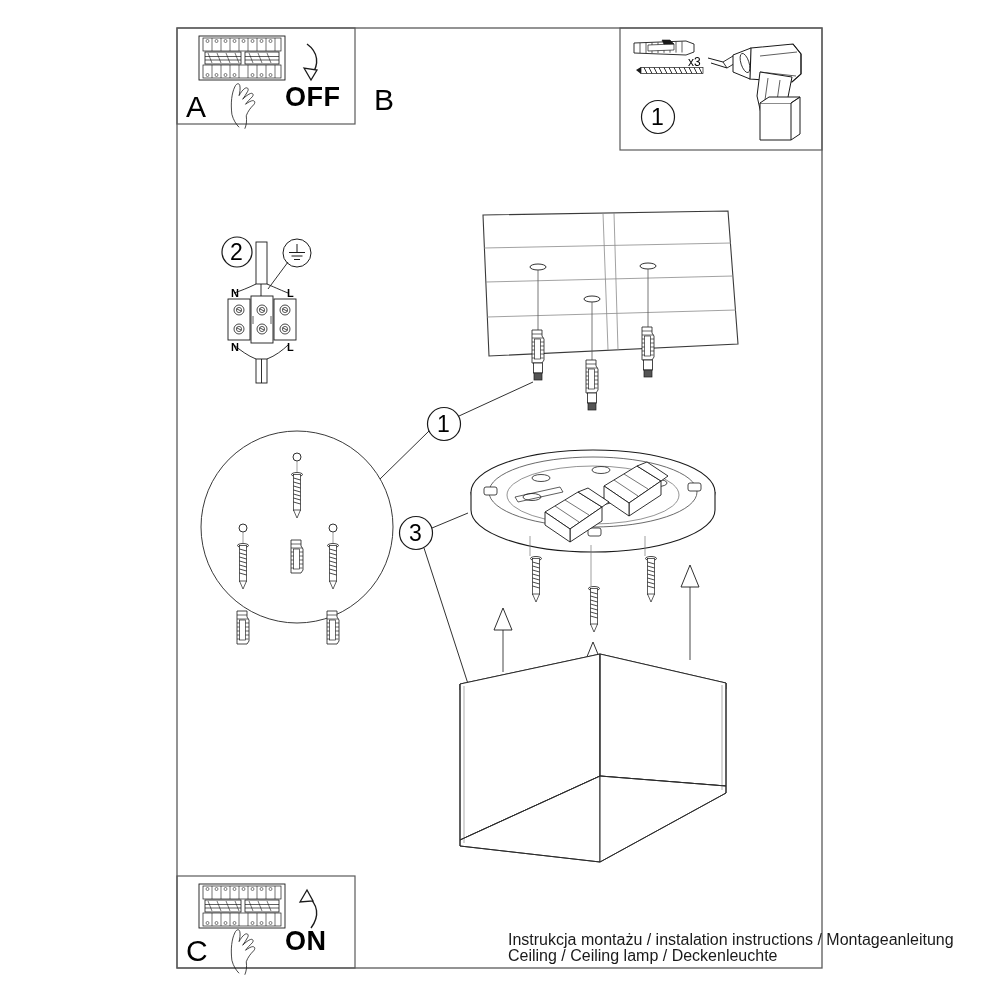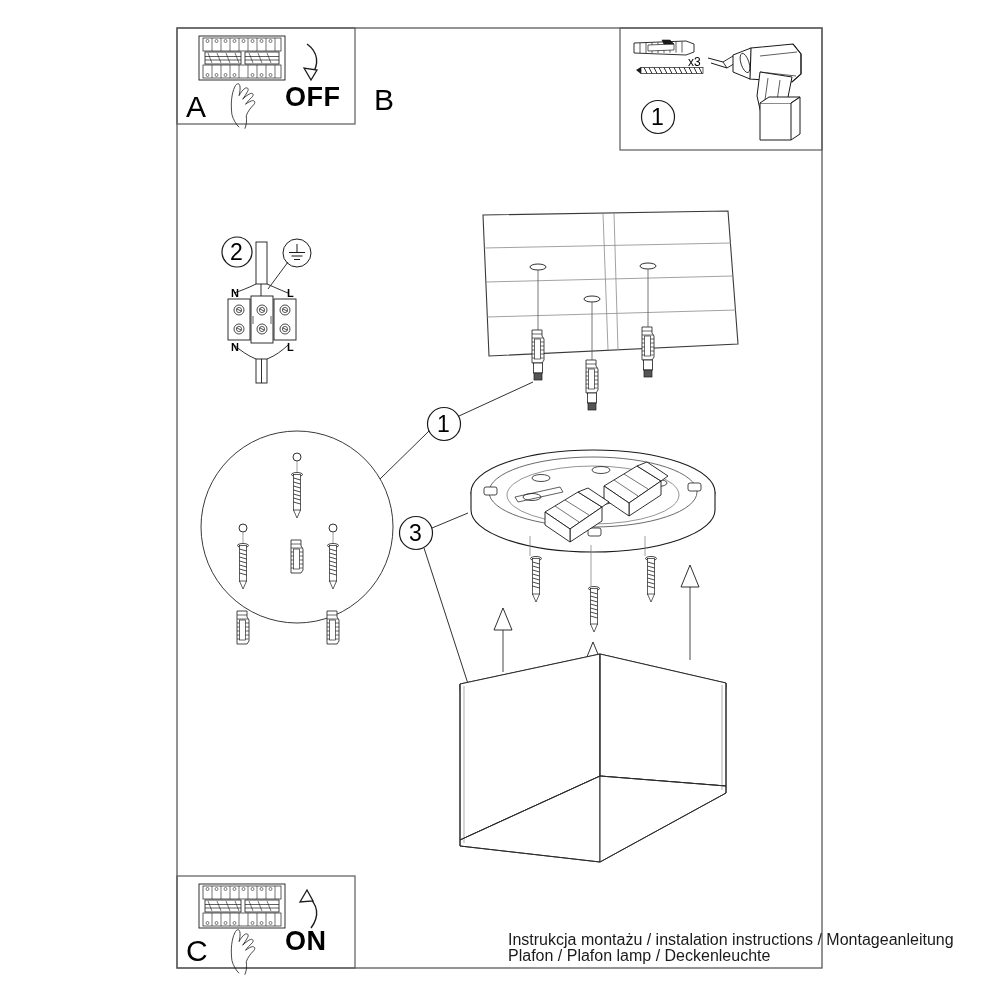--- a/index.html
+++ b/index.html
@@ -502,15 +502,15 @@
 
   <div class="lbl step-num" style="left:437px; top:413px;">1</div>
 
   <div class="lbl step-num" style="left:409px; top:522px;">3</div>
 
   <div class="lbl big-letter" style="left:186px; top:936px;">C</div>
 
   <div class="lbl state-word" style="left:285px; top:928px;">ON</div>
 
   <div class="lbl caption" style="left:508px; top:928px;">Instrukcja montażu / instalation instructions / Montageanleitung</div>
-  <div class="lbl caption" style="left:508px; top:944px;">Plafon / Plafon lamp / Deckenleuchte</div>
+  <div class="lbl caption" style="left:508px; top:944px;">Ceiling / Ceiling lamp / Deckenleuchte</div>
 
 </div>
 
 </body></html>

